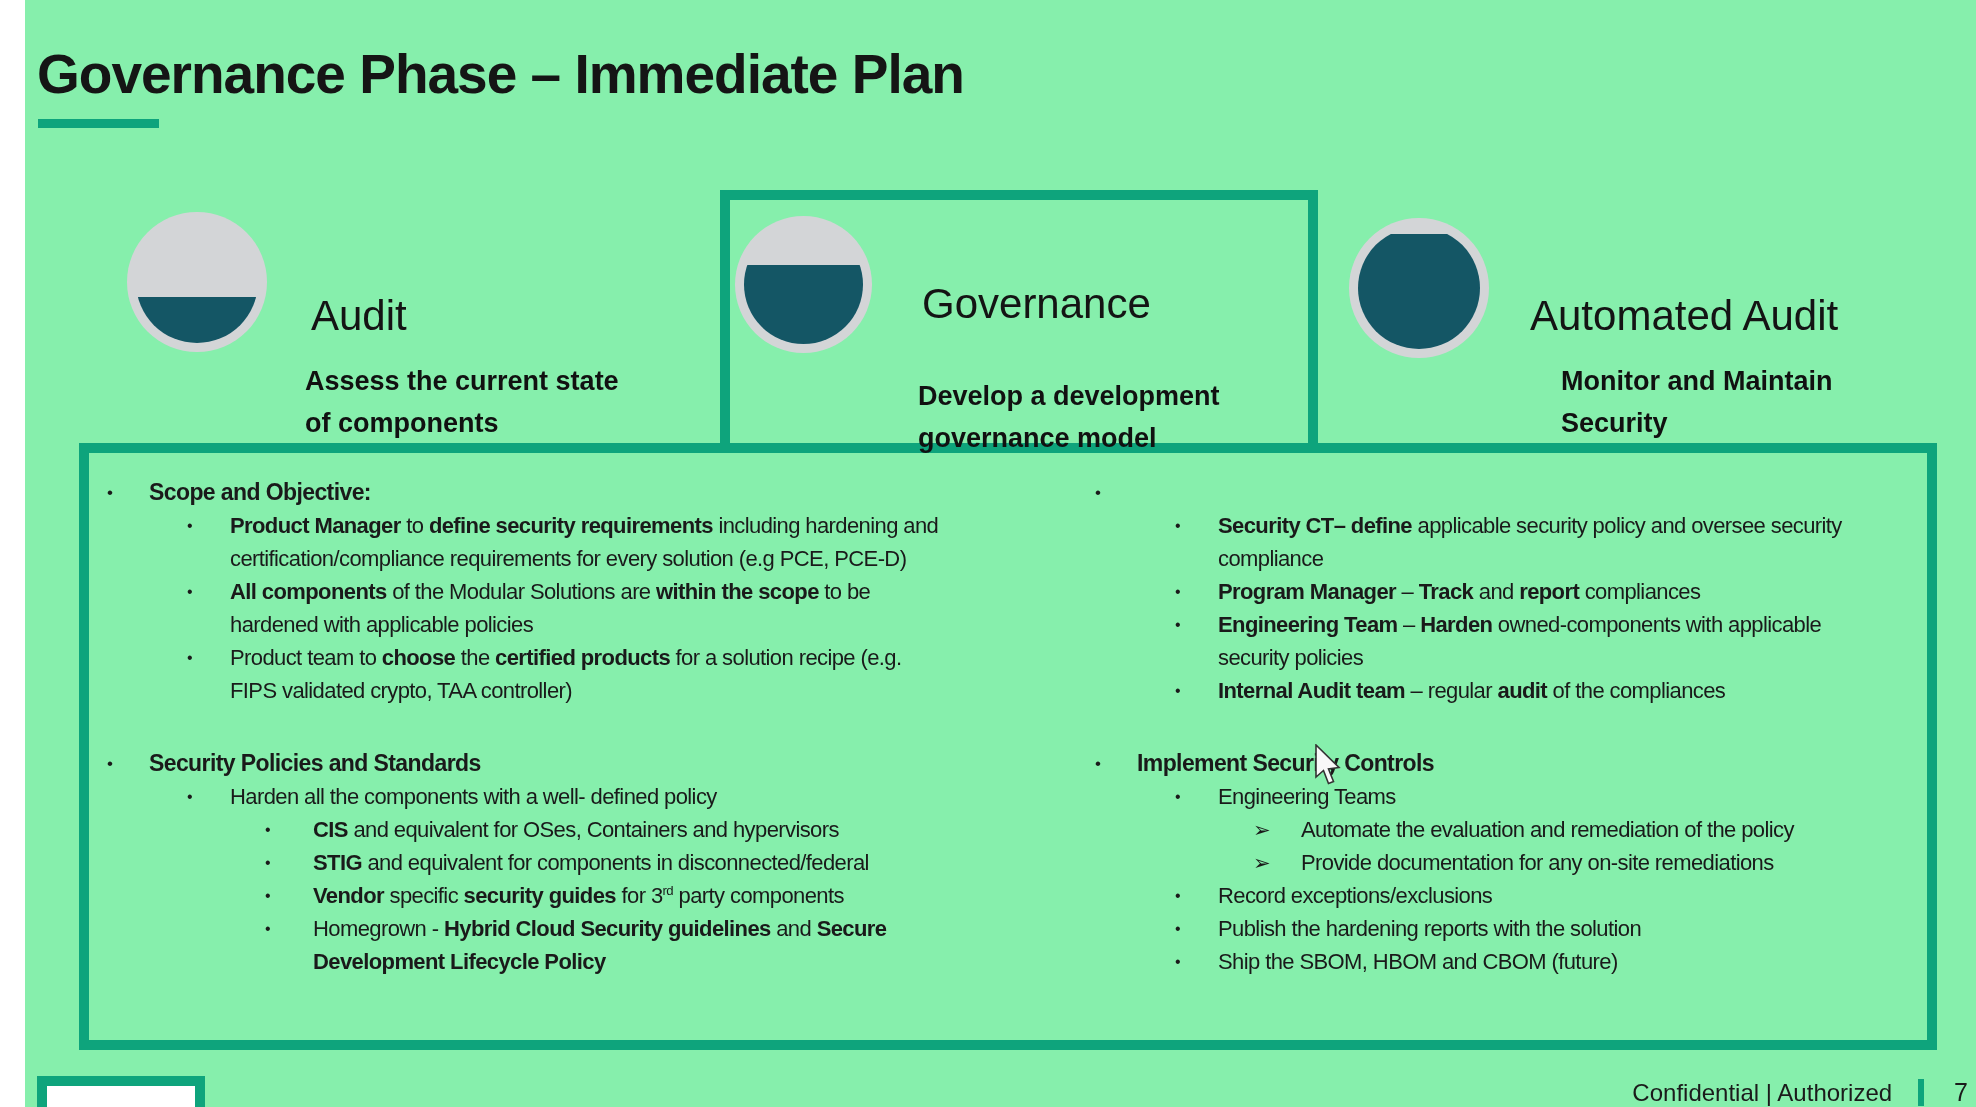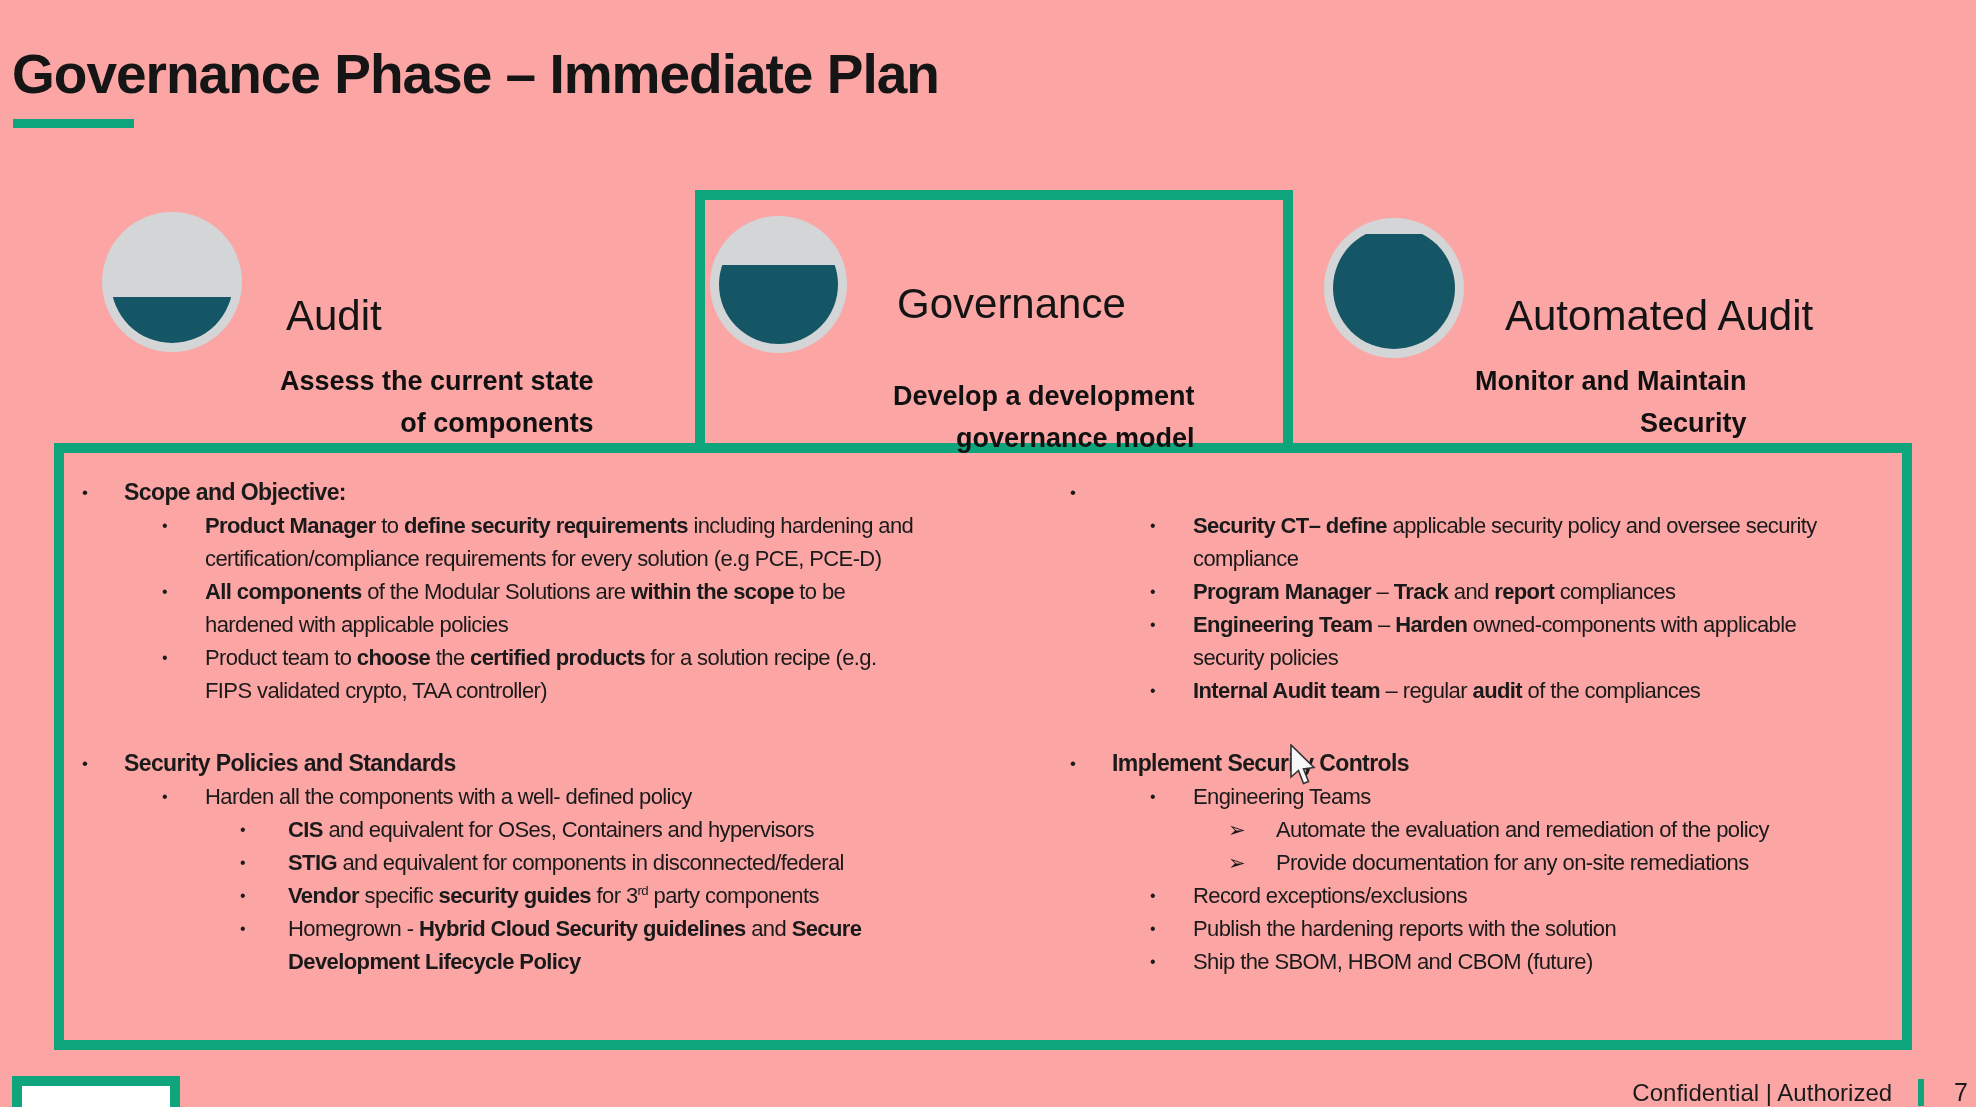--- a/index.html
+++ b/index.html
@@ -4,21 +4,21 @@
 <style>
   :root{
     --green:#0EA47C;
     --teal:#145665;
     --gray:#D3D5D7;
     --text:#1A1A1A;
   }
   html,body{margin:0;padding:0;background:#ffffff;}
   body{width:1976px;height:1107px;overflow:hidden;position:relative;
        font-family:"Liberation Sans", sans-serif;color:var(--text);}
-  .slide{position:absolute;inset:0;background:#fca5a5;}
+  .slide{position:absolute;inset:0;background:#86efac;margin-left:25px;}
 
   
   .title{position:absolute;left:12px;top:42px;font-size:55px;font-weight:800;
          letter-spacing:-1px;color:#151515;white-space:nowrap;}
   .title-underline{position:absolute;left:13px;top:119px;width:121px;height:9px;background:var(--green);}
 
   
   .gov-header-box{position:absolute;left:695px;top:190px;width:598px;height:263px;
                   border:10px solid var(--green);border-bottom:none;box-sizing:border-box;}
   .main-box{position:absolute;left:54px;top:443px;width:1858px;height:607px;
@@ -30,24 +30,24 @@
   .circle-fill{position:absolute;left:0;right:0;bottom:0;background:var(--teal);}
   .c1{left:102px;top:212px;width:140px;height:140px;}
   .c2{left:710px;top:216px;width:137px;height:137px;}
   .c3{left:1324px;top:218px;width:140px;height:140px;}
 
   .phase-name{position:absolute;font-size:42px;font-weight:400;color:#141414;white-space:nowrap;}
   .n1{left:286px;top:292px;}
   .n2{left:897px;top:280px;}
   .n3{left:1505px;top:292px;}
   .phase-sub{position:absolute;font-size:27px;font-weight:700;line-height:42px;
-             white-space:pre-line;color:#111;text-align:right;}
+             white-space:pre-line;color:#111;}
   .s1{left:280px;top:360px;}
   .s2{left:893px;top:375px;}
-  .s3{left:1475px;top:360px;}
+  .s3{left:1536px;top:360px;}
 
   
   .col{position:absolute;top:476px;}
   .col-left{left:60px;width:1000px;}
   .col-right{left:1048px;width:860px;}
   .section + .section{margin-top:40px;}
   .row{display:flex;line-height:33px;font-size:22px;letter-spacing:-0.6px;white-space:nowrap;}
   .row .marker{flex:none;text-align:left;color:#1a1a1a;}
   .lv1{padding-left:22px;}  .lv1 .marker{width:42px;font-size:17px;}
   .lv2{padding-left:102px;} .lv2 .marker{width:43px;font-size:16px;}

